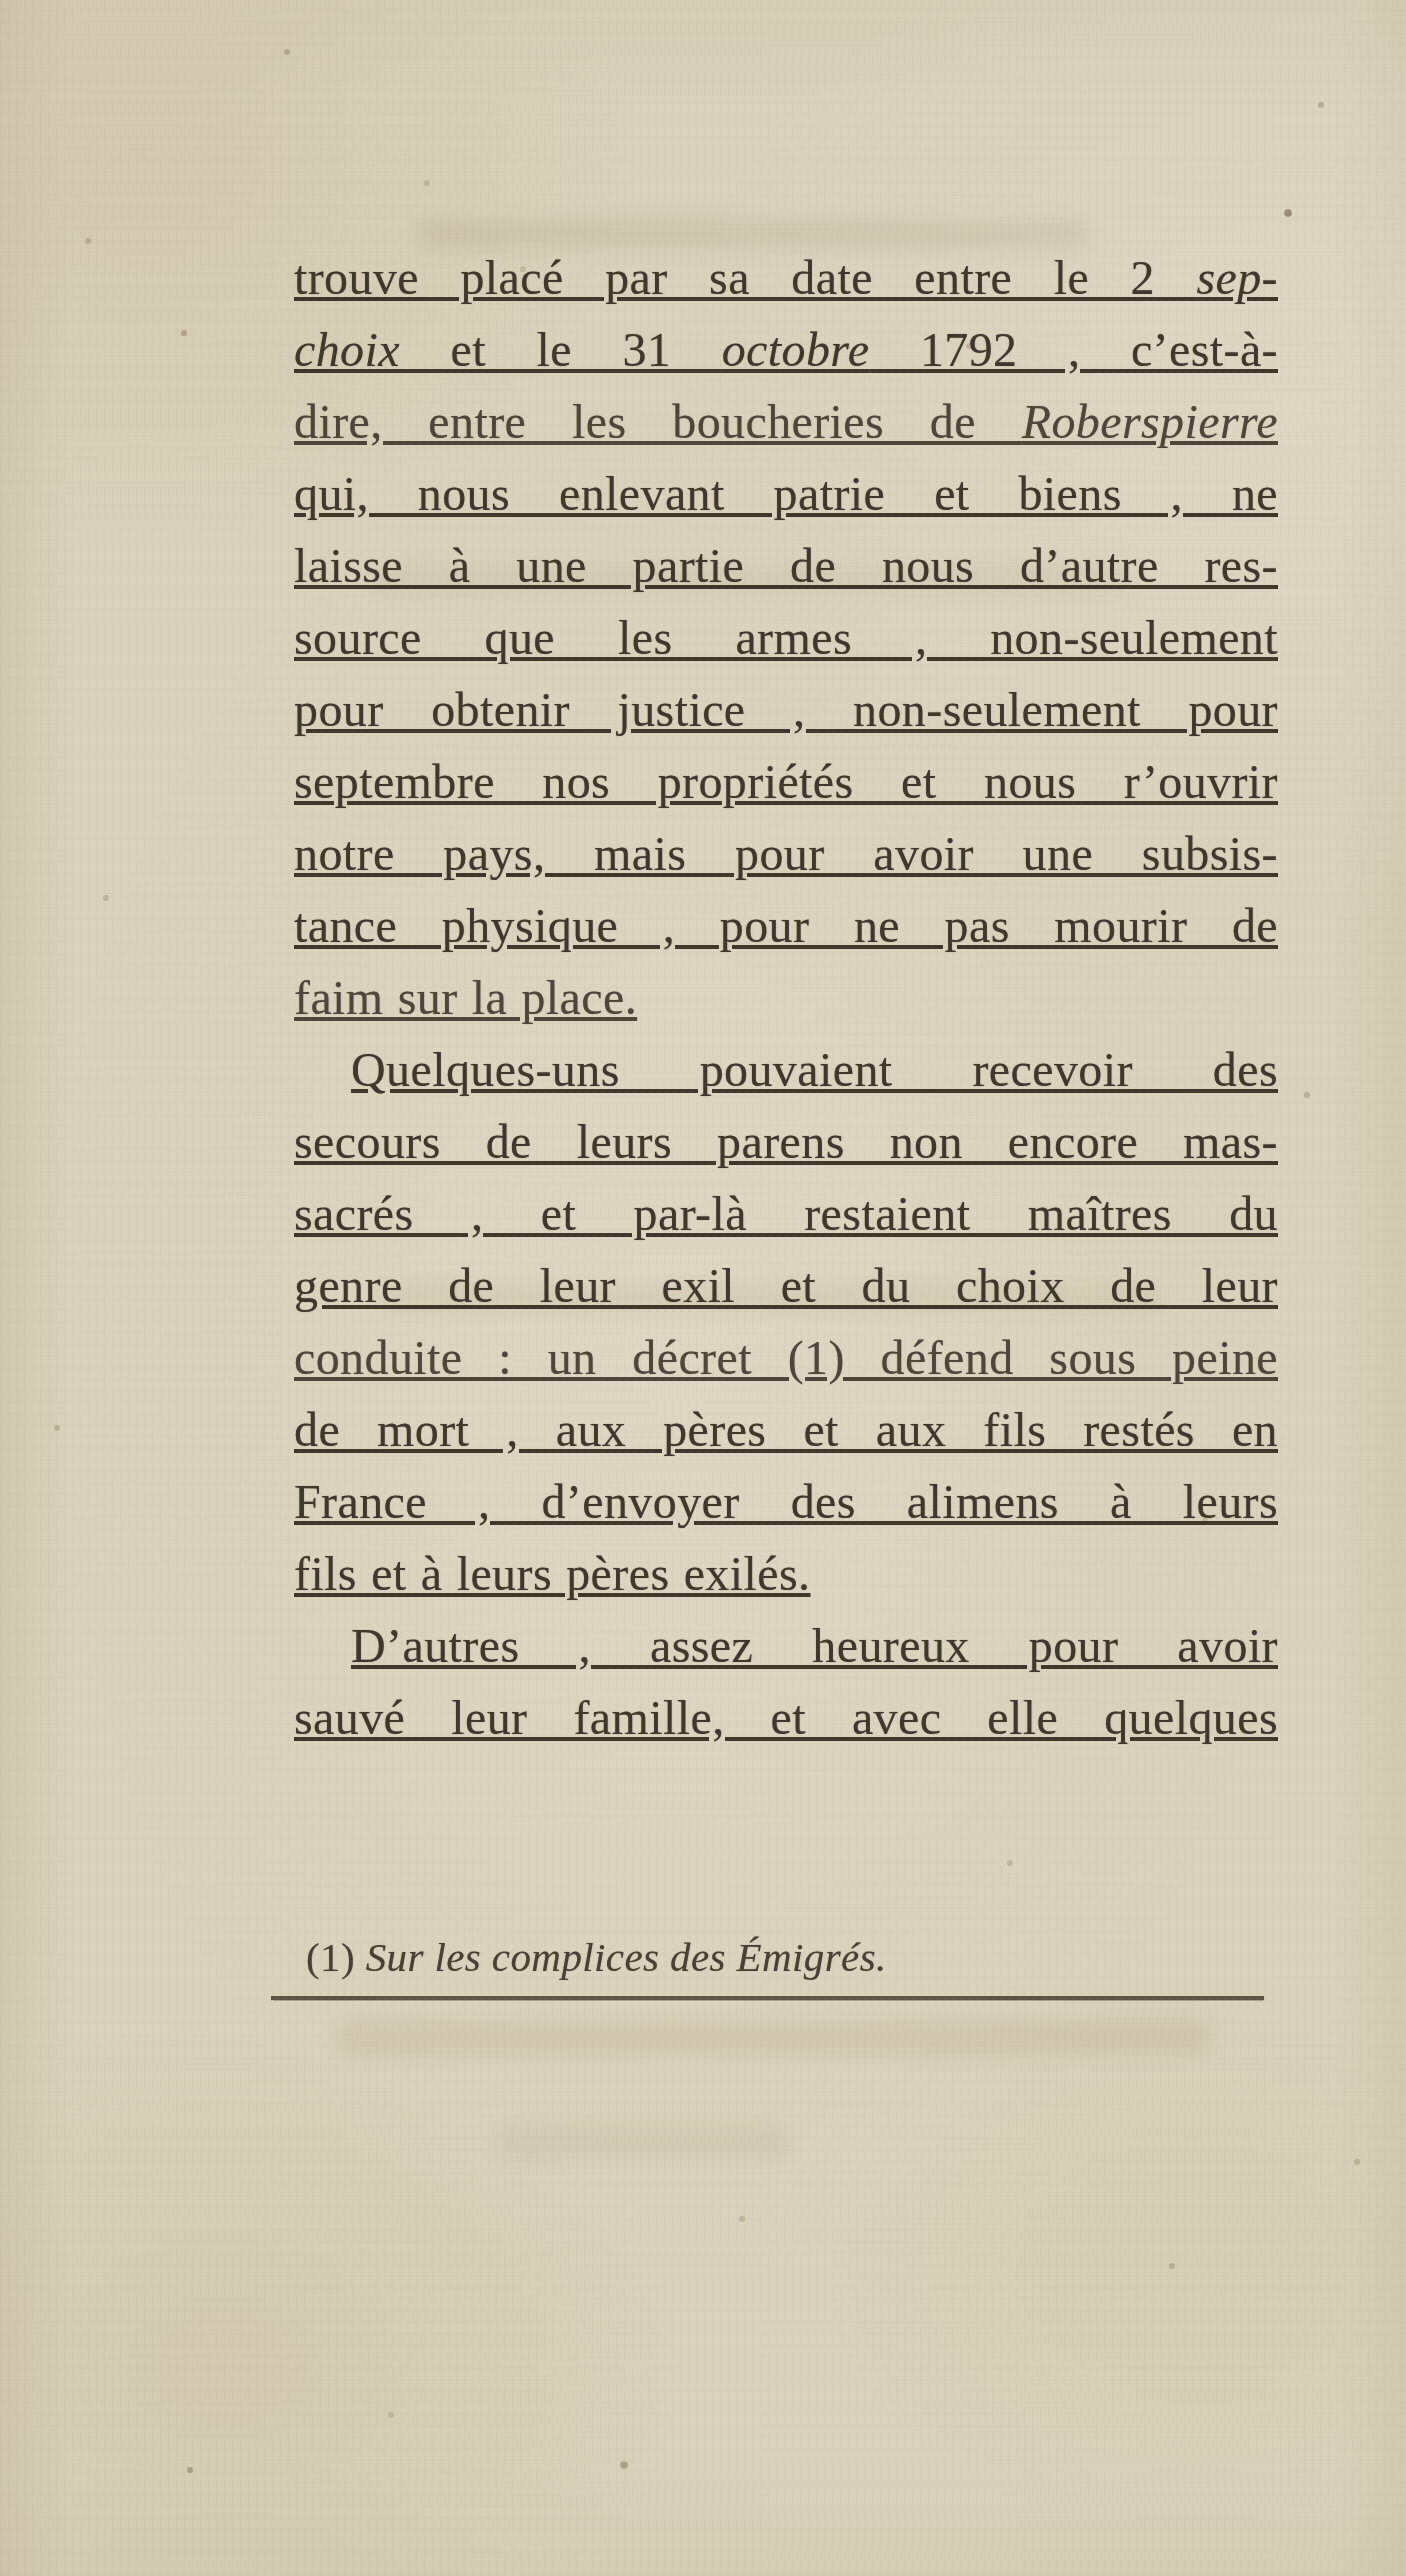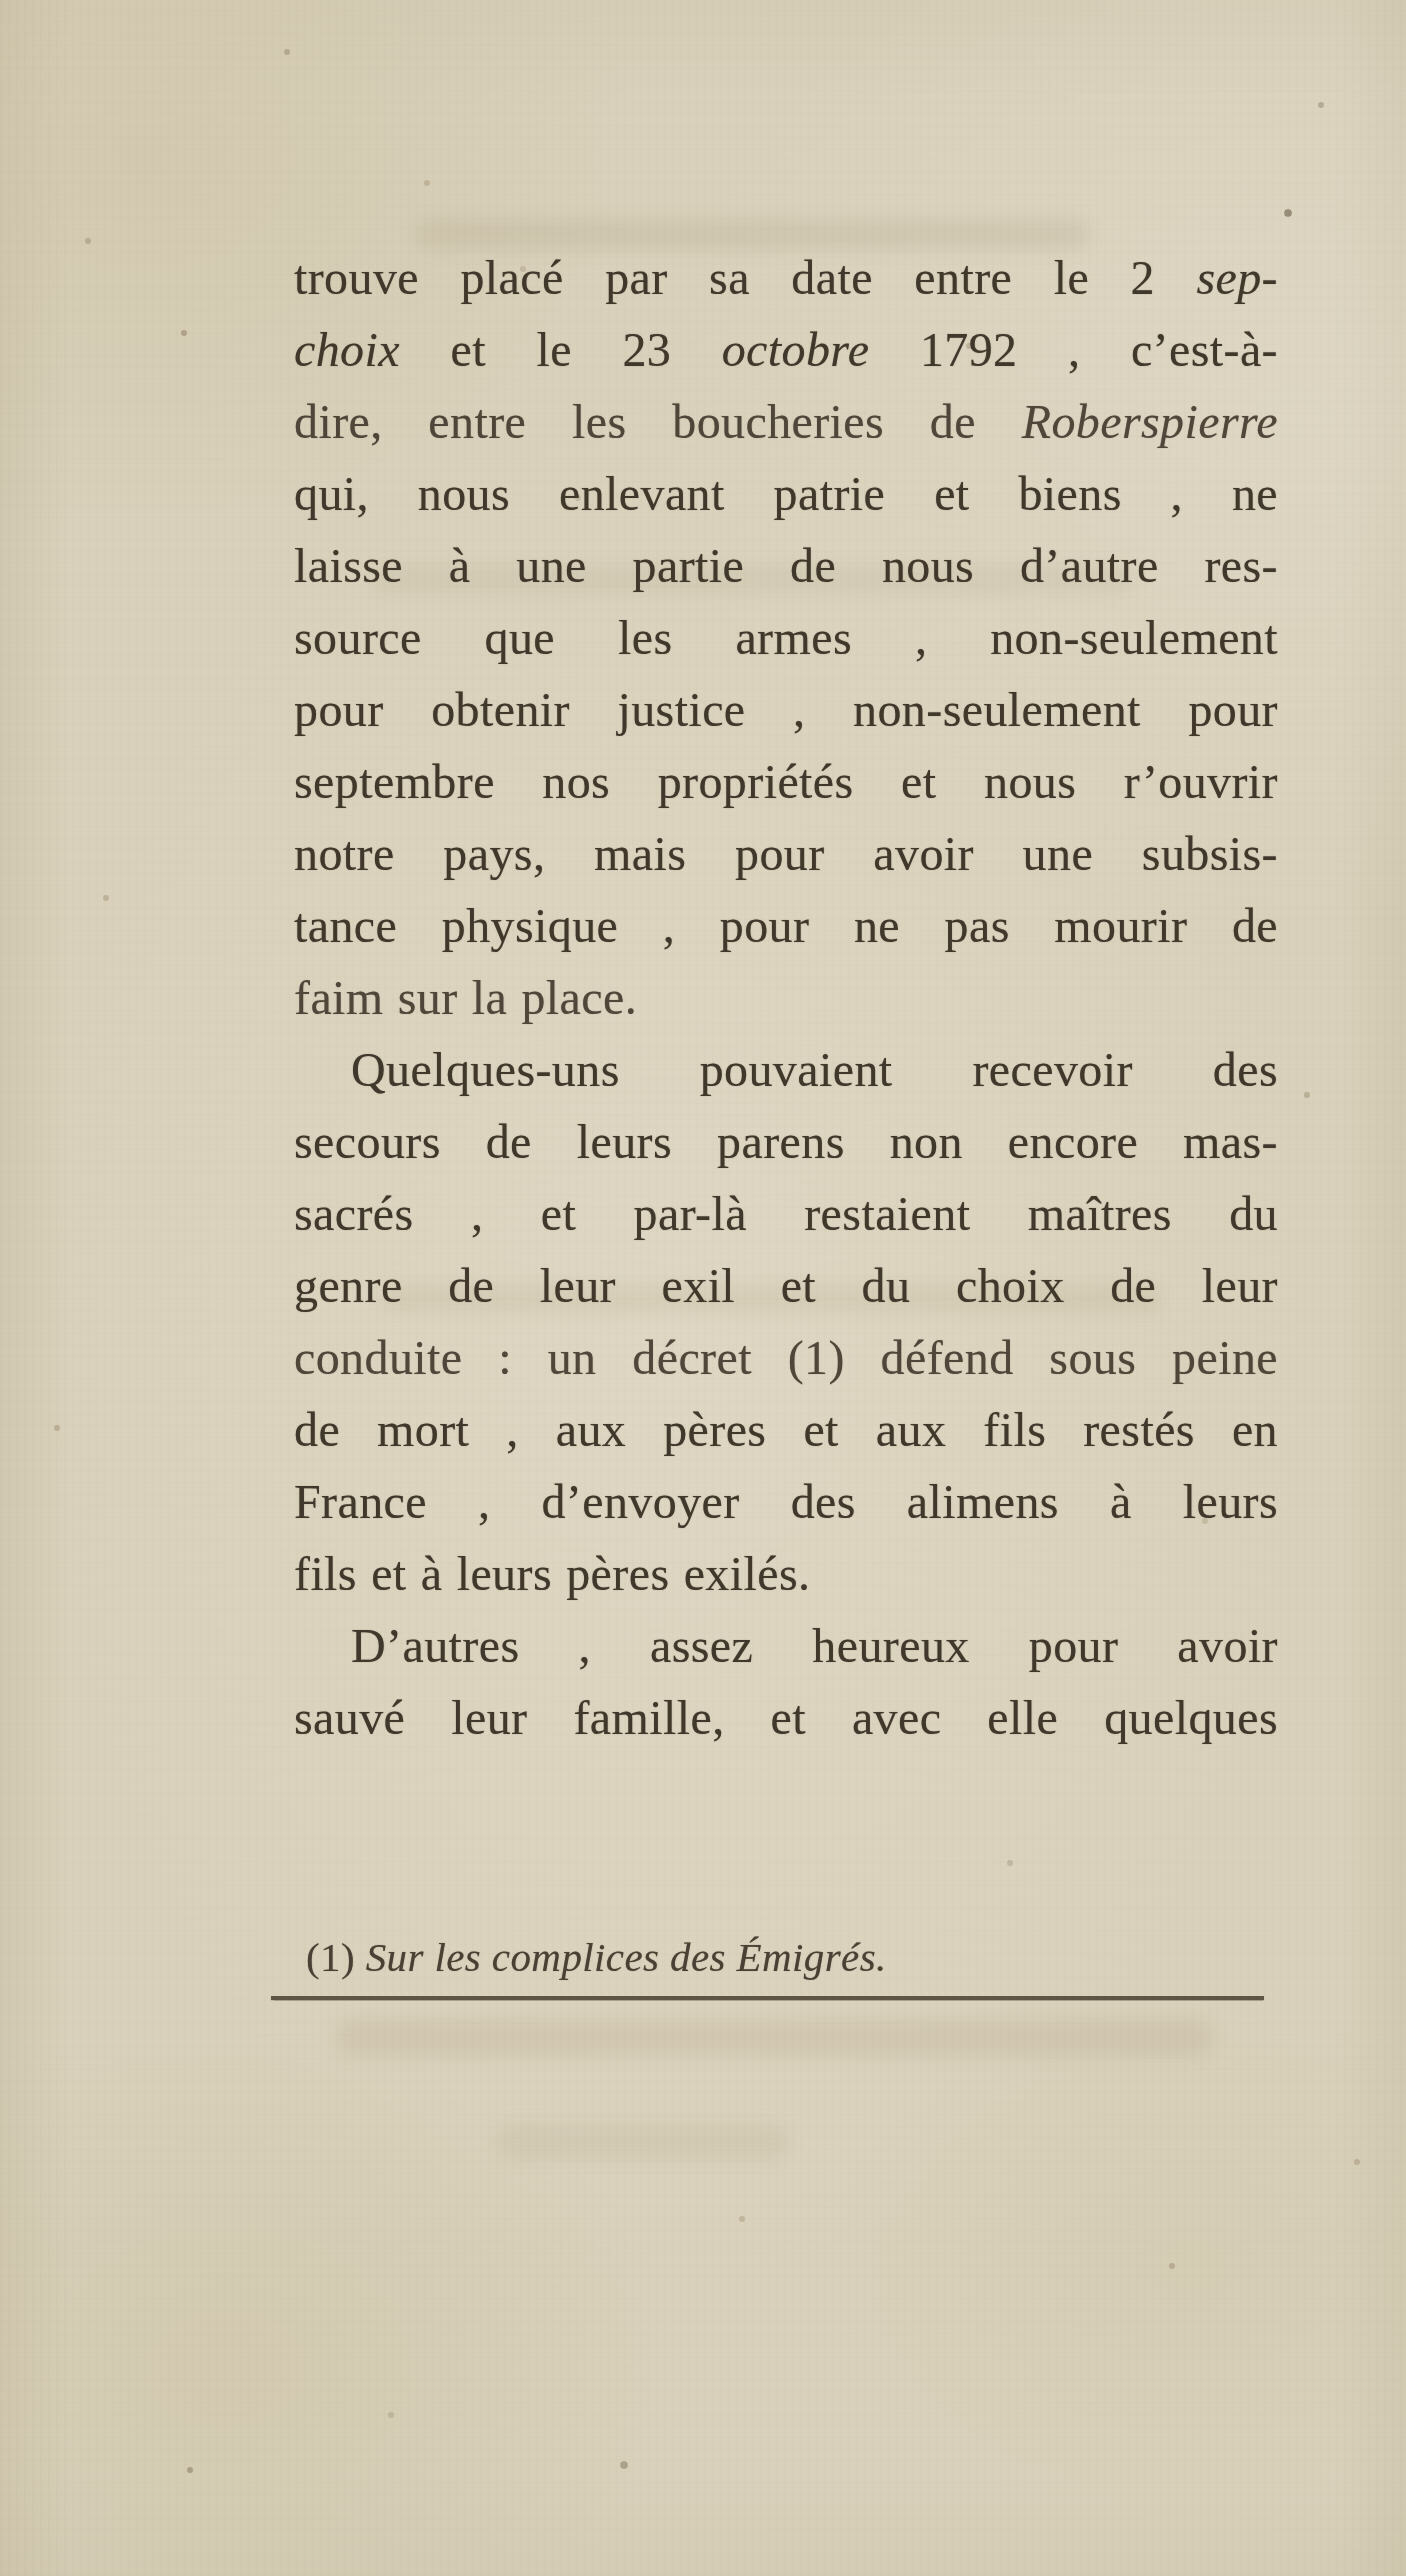--- a/index.html
+++ b/index.html
@@ -75,21 +75,21 @@
   }
   .text-block {
     position: absolute;
     left: 294px; top: 242px; width: 984px;
     font-size: 48px;
     line-height: 72px;
     letter-spacing: 0.4px;
     word-spacing: 1.8px;
     text-shadow: 0 0 1.1px rgba(66,56,43,.50);
   }
-  .line { text-align: justify; text-align-last: justify; white-space: nowrap; }
+  .line { text-align: justify; text-align-last: justify; white-space: nowrap; text-decoration: underline; }
   .line.end { text-align-last: left; }
   .line.indent { padding-left: 57px; }
   .line.faint { opacity: .82; filter: blur(0.4px); }
   .line:nth-child(3), .line:nth-child(11), .line:nth-child(16) { opacity: .90; }
   .it { font-style: italic; }
   .footnote-rule {
     position: absolute;
     left: 271px; top: 1996px; width: 993px; height: 3.5px;
     background: #4a4032; opacity: .85;
     box-shadow: 0 0.9px 0.9px rgba(74,64,50,.4);
@@ -113,21 +113,21 @@
   <div class="ghost g1"></div>
   <div class="ghost g2"></div>
   <div class="ghost g3"></div>
   <div class="ghost g4"></div>
   <div class="ghost g5"></div>
   <div class="speckles"></div>
 
 
   <div class="text-block">
       <div class="line"><span>trouve placé par sa date entre le 2 </span><span class="it">sep-</span></div>
-      <div class="line"><span class="it">choix</span><span> et le 23 </span><span class="it">octobre</span><span> 1792 , c’est-à-</span></div>
+      <div class="line"><span class="it">choix</span><span> et le 31 </span><span class="it">octobre</span><span> 1792 , c’est-à-</span></div>
       <div class="line"><span>dire, entre les boucheries de </span><span class="it">Roberspierre</span></div>
       <div class="line"><span>qui, nous enlevant patrie et biens , ne</span></div>
       <div class="line"><span>laisse à une partie de nous d’autre res-</span></div>
       <div class="line"><span>source que les armes , non-seulement</span></div>
       <div class="line"><span>pour obtenir justice , non-seulement pour</span></div>
       <div class="line"><span>septembre nos propriétés et nous r’ouvrir</span></div>
       <div class="line"><span>notre pays, mais pour avoir une subsis-</span></div>
       <div class="line"><span>tance physique , pour ne pas mourir de</span></div>
       <div class="line end"><span>faim sur la place.</span></div>
       <div class="line indent"><span>Quelques-uns pouvaient recevoir des</span></div>

